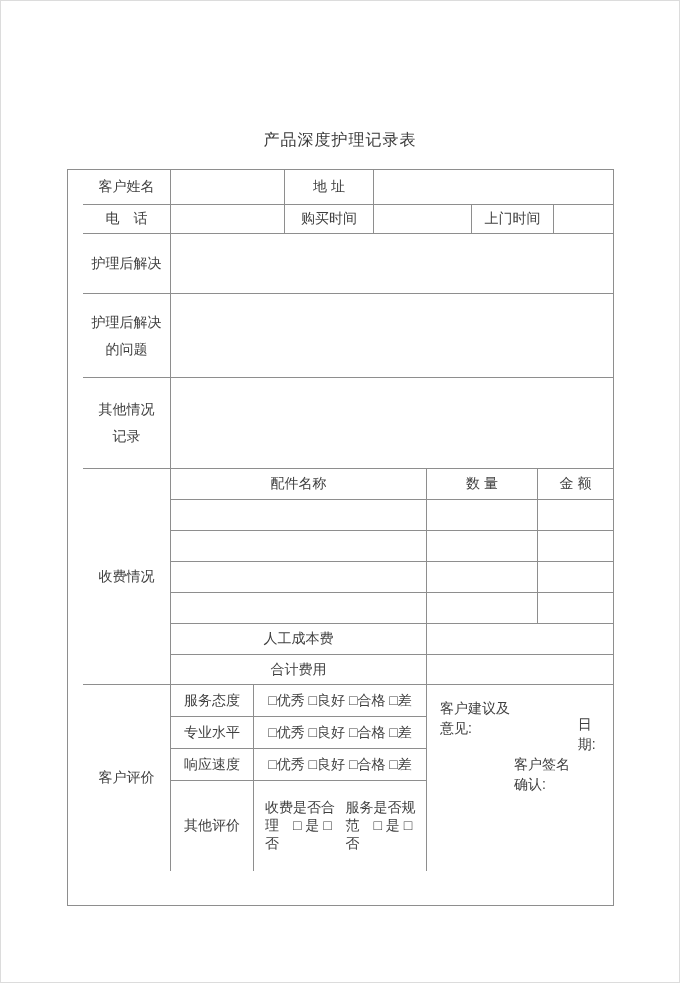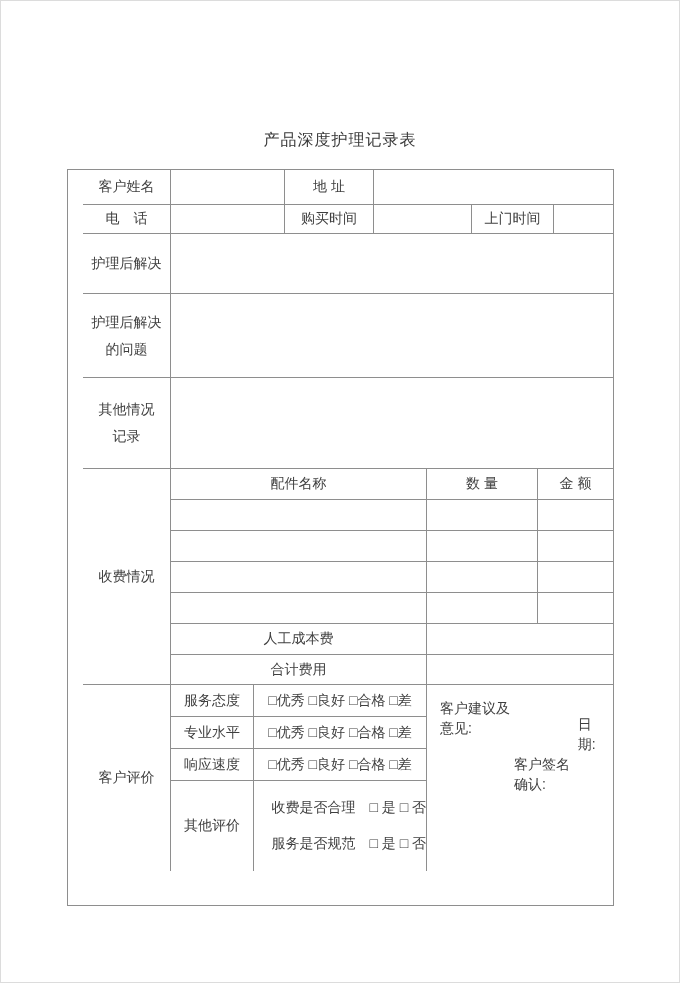--- a/index.html
+++ b/index.html
@@ -57,21 +57,21 @@
   .h36{height:36px;flex:none;}
   .h84{height:84px;flex:none;}
   .h91{height:91px;flex:none;}
   .h216{height:216px;flex:none;}
   .h186{height:186px;flex:none;}
   .h31{height:31px;flex:none;}
   .h30{height:30px;flex:none;}
   .h32{height:32px;flex:none;}
   .h90{height:90px;flex:none;}
   .other-content{
-    flex-direction:column;align-items:flex-end;justify-content:space-evenly;
+    flex-direction:row;align-items:center;justify-content:space-evenly;
     padding-left:11px;
   }
   .remarks{
     flex-direction:row;align-items:flex-start;justify-content:flex-start;
     padding:13px 12px 0 13px;
   }
   .remarks .line{line-height:20px;}
   .remarks .sig{margin-top:56px;}
   .remarks .date{margin-top:16px;}
 </style>

